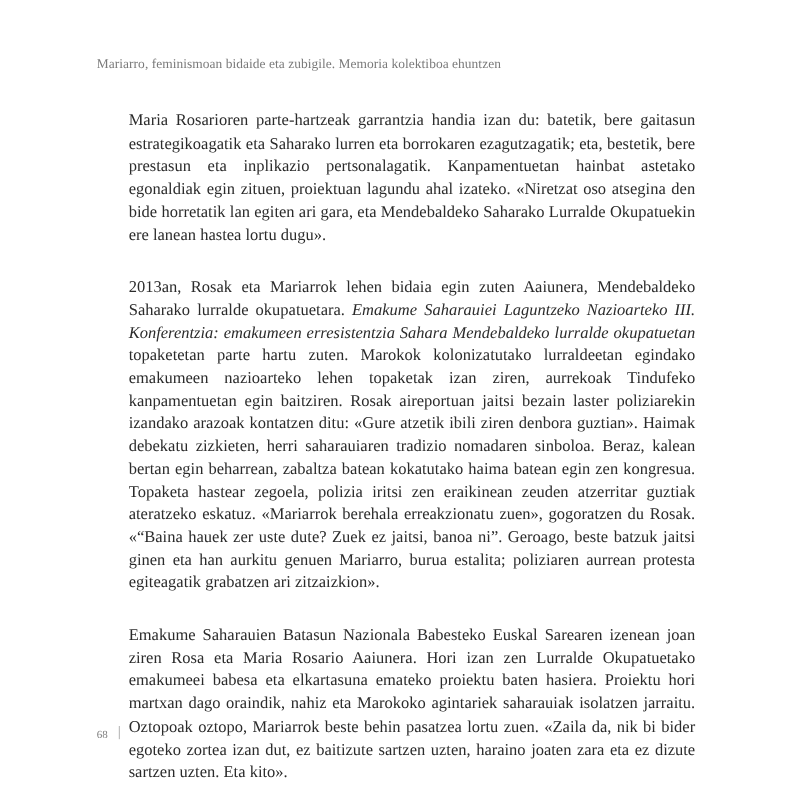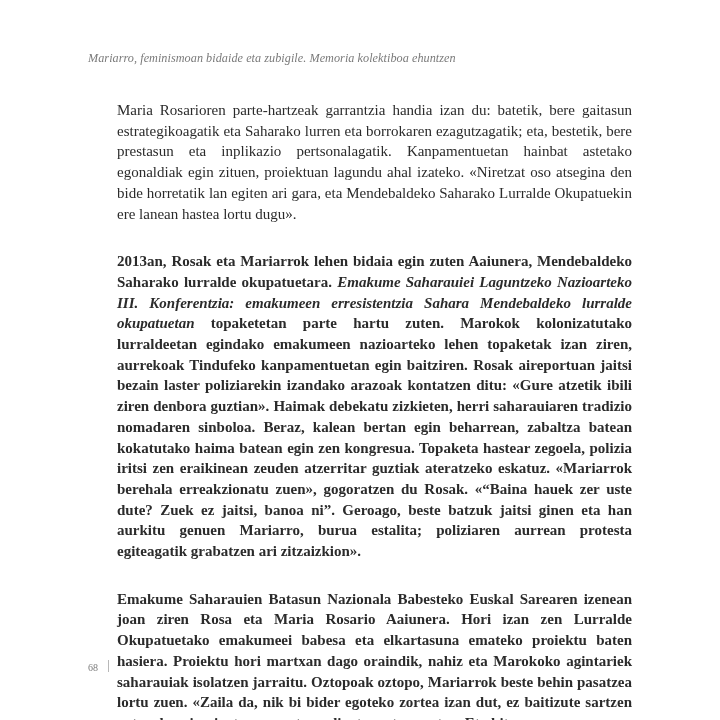--- a/index.html
+++ b/index.html
@@ -1,20 +1,20 @@
 <!DOCTYPE html>
 <html><head>
   <meta charset="utf-8">
   <style>
     html, body { margin: 0; padding: 0; background: #ffffff; }
     body { width: 720px; height: 720px; position: relative; overflow: hidden; font-family: "Liberation Serif", "DejaVu Serif", serif; color: #2b2b2b; }
-    .running-header { position: absolute; left: 88px; top: 51px; font-size: 12.2px; color: #7a7a7a; letter-spacing: 0.05px; font-style: italic; }
+    .running-header { position: absolute; left: 88px; top: 51px; font-size: 12.2px; color: #7a7a7a; letter-spacing: 0.05px; }
     .body-text { position: absolute; left: 117px; top: 100px; width: 515px; font-size: 15px; line-height: 20.7px; text-align: justify; }
     .para { margin: 0; }
-    .para + .para { margin-top: 27px; font-weight: bold; }
+    .para + .para { margin-top: 27px; }
     .para em { font-style: italic; }
     .footer { position: absolute; left: 88px; top: 660px; font-size: 10px; color: #7a7a7a; }
     .footer .sep { display: inline-block; width: 1px; height: 12px; background: #b8b8b8; margin-left: 10px; vertical-align: -1px; }
   </style>
 </head>
 <body>
 
 <div class="running-header">Mariarro, feminismoan bidaide eta zubigile. Memoria kolektiboa ehuntzen</div>
 
 <div class="body-text">

